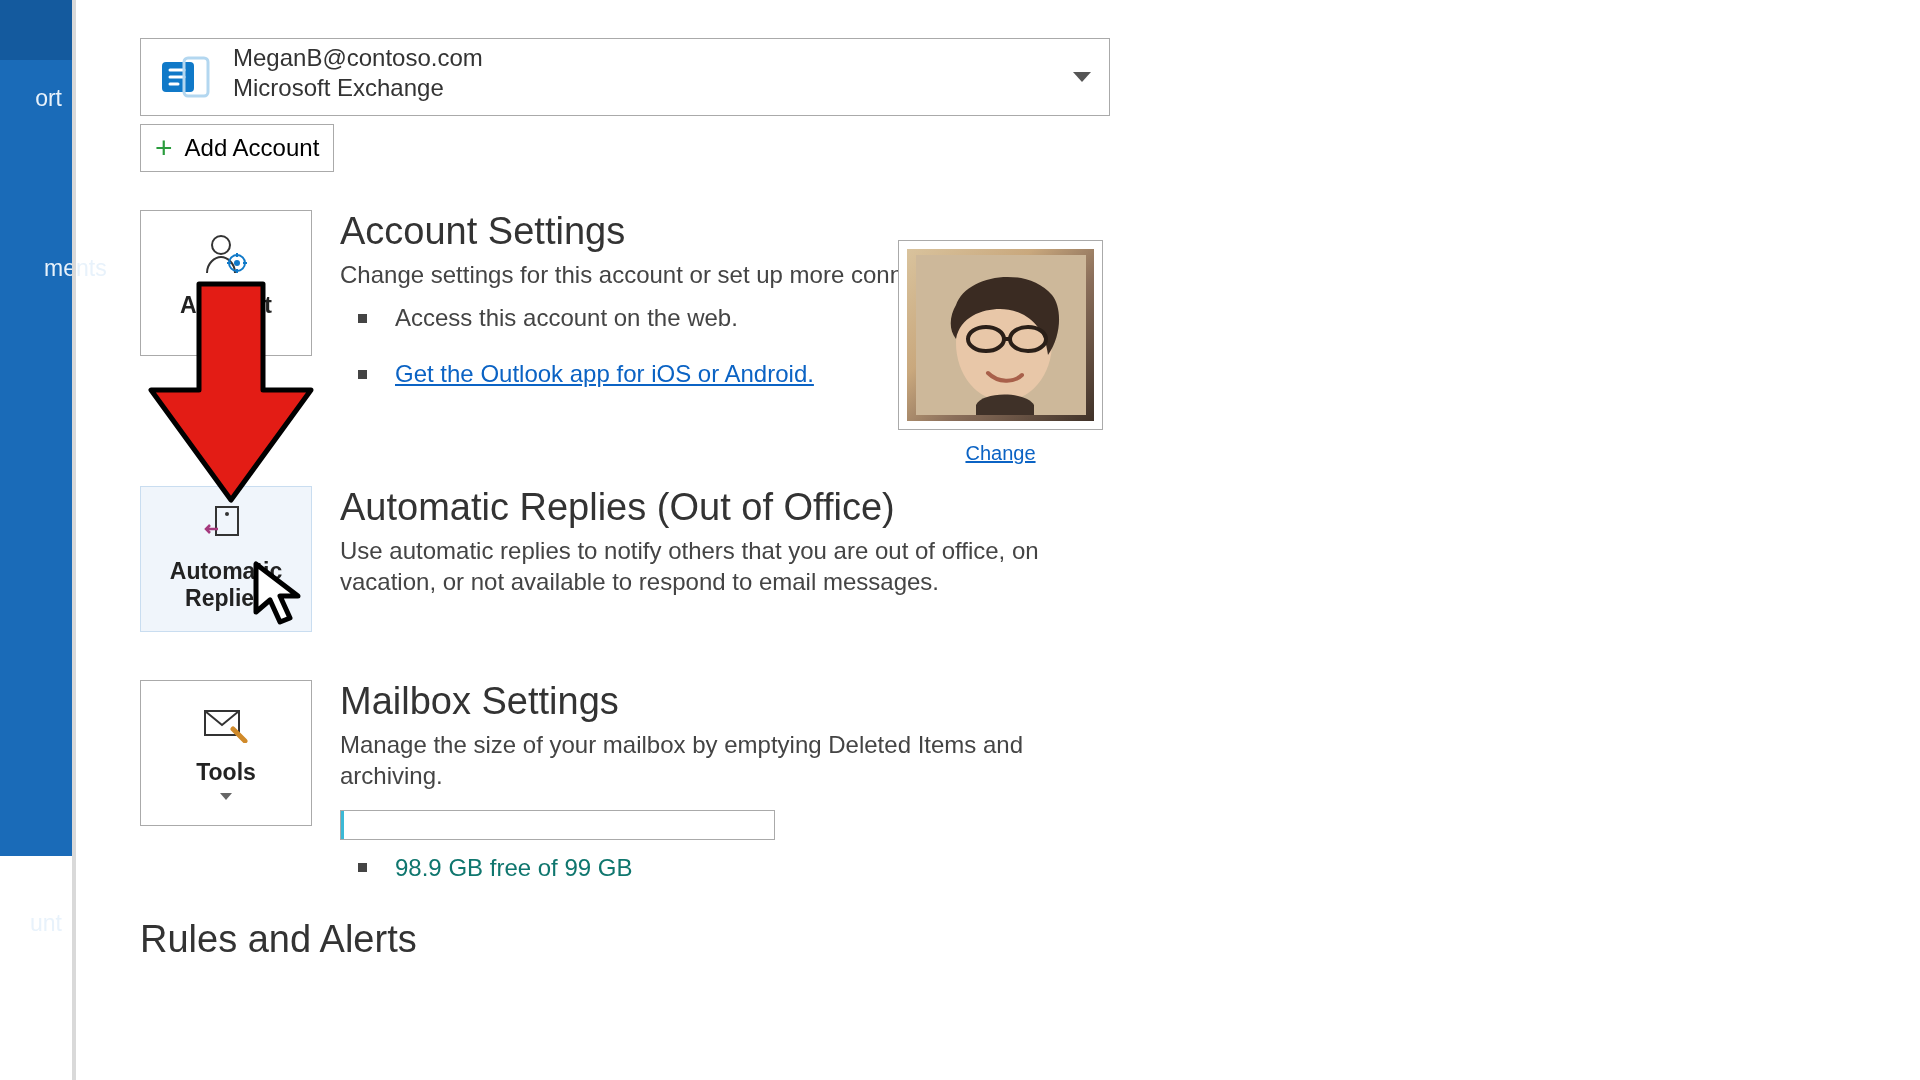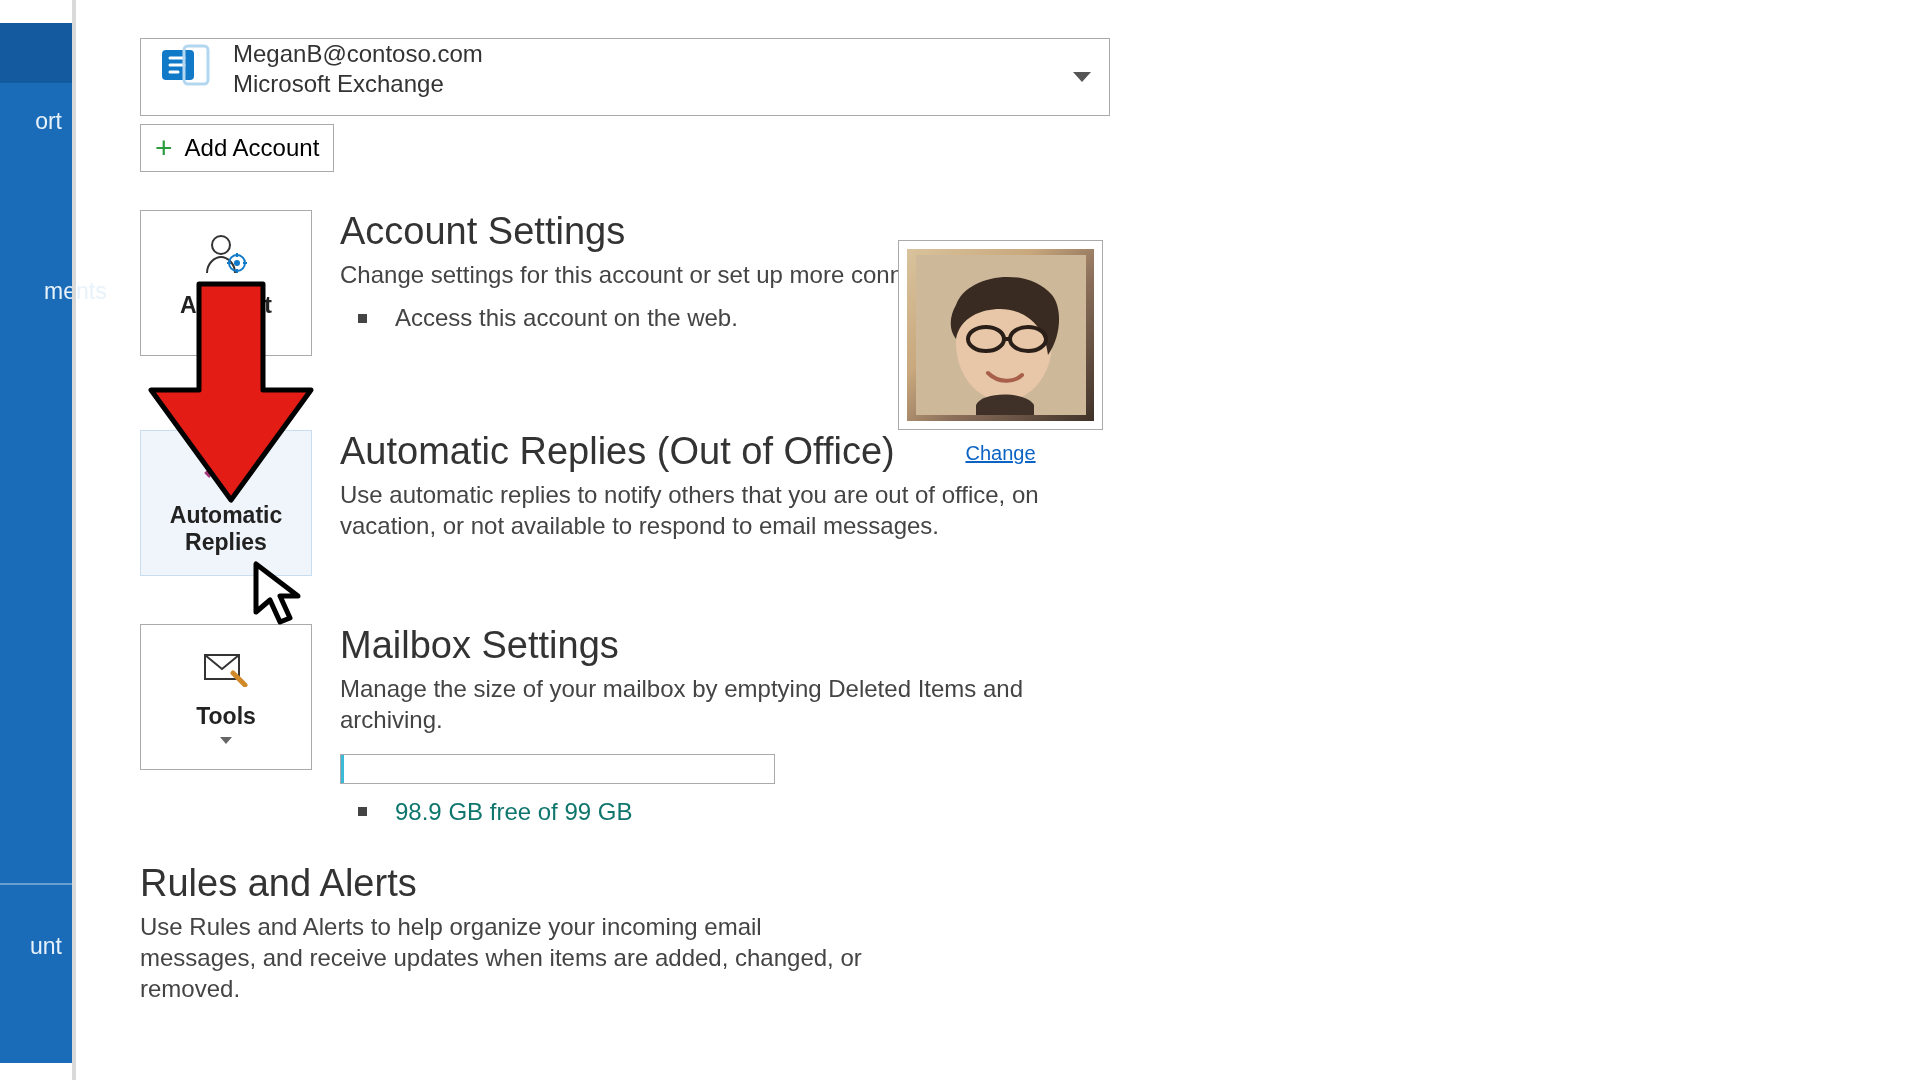--- a/index.html
+++ b/index.html
@@ -7,25 +7,24 @@
     font-family: "Segoe UI", -apple-system, sans-serif;
     background: #fff;
     width: 1920px;
     height: 1080px;
     overflow: hidden;
     position: relative;
   }
   .bluesidebar {
     position: absolute;
     left: 0; top: 0;
-    width: 72px; height: 1040px;
+    width: 72px; height: 856px;
     background: #1a6bb8;
     color: #e8f2fb;
     font-size: 23px;
-    margin-top: 23px;
   }
   .bluesidebar .topblock {
     position: absolute; left: 0; top: 0;
     width: 72px; height: 60px;
     background: #145a9e;
   }
   .bluesidebar .navitem {
     position: absolute; left: 0; width: 72px;
     text-align: right; padding-right: 10px;
   }
@@ -38,22 +37,22 @@
   .content {
     position: absolute;
     left: 140px; top: 38px;
     width: 1760px;
   }
   .account-select {
     border: 1.5px solid #aaa;
     width: 970px;
     height: 78px;
     display: flex;
-    align-items: flex-start;
-    padding: 0 18px;
+    align-items: flex-end;
+    padding: 12px 18px;
     position: relative;
     background: #fff;
   }
   .account-select .exicon {
     width: 52px; height: 52px;
     border-radius: 6px;
     margin-right: 22px;
     display:flex;align-items:center;justify-content:center;
   }
   .account-select .email { font-size: 24px; color: #333; line-height: 1.25; }
@@ -235,20 +234,24 @@
       <div class="chev"></div>
     </div>
     <div class="sectioncol">
       <div class="sectiontitle">Account Settings</div>
       <div class="sectiondesc">Change settings for this account or set up more connections.</div>
       <div class="bulletlist">
         <div class="row">
           <div class="sq"></div>
           <a class="link" style="color:#444;text-decoration:none;">Access this account on the web.</a>
         </div>
+        <div class="row">
+          <div class="sq"></div>
+          <a class="link">Get the Outlook app for iOS or Android.</a>
+        </div>
       </div>
     </div>
   </div>
 
   
   <div class="section" style="margin-top:70px;">
     <div class="tilebtn hover">
       <div class="icon">
         <svg width="44" height="36" viewBox="0 0 44 36">
           <rect x="12" y="2" width="22" height="28" fill="none" stroke="#333" stroke-width="2"></rect>
@@ -288,21 +291,20 @@
         <div class="sq"></div>
         <span>98.9 GB free of 99 GB</span>
       </div>
     </div>
   </div>
 
   
   <div class="section" style="margin-top:36px;">
     <div class="sectioncol">
       <div class="sectiontitle">Rules and Alerts</div>
-      <div class="sectiondesc">Use Rules and Alerts to help organize your incoming email messages, and receive updates when items are added, changed, or removed.</div>
     </div>
   </div>
 
   
   
 
 </div>
 
 <div class="avatarbox">
   <div class="avatarframe">

